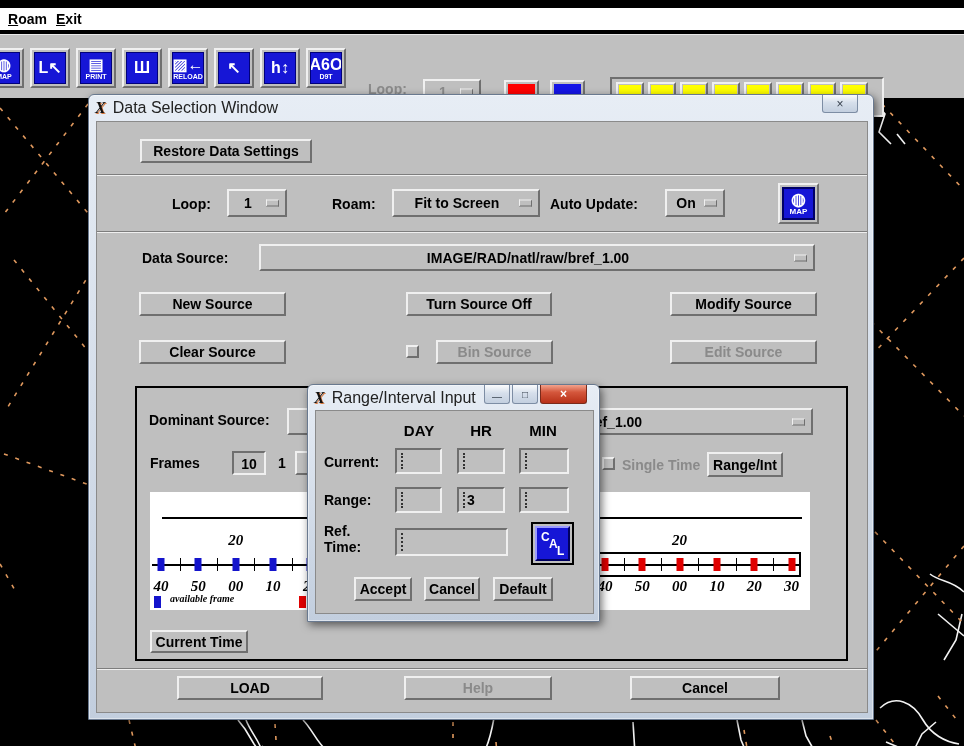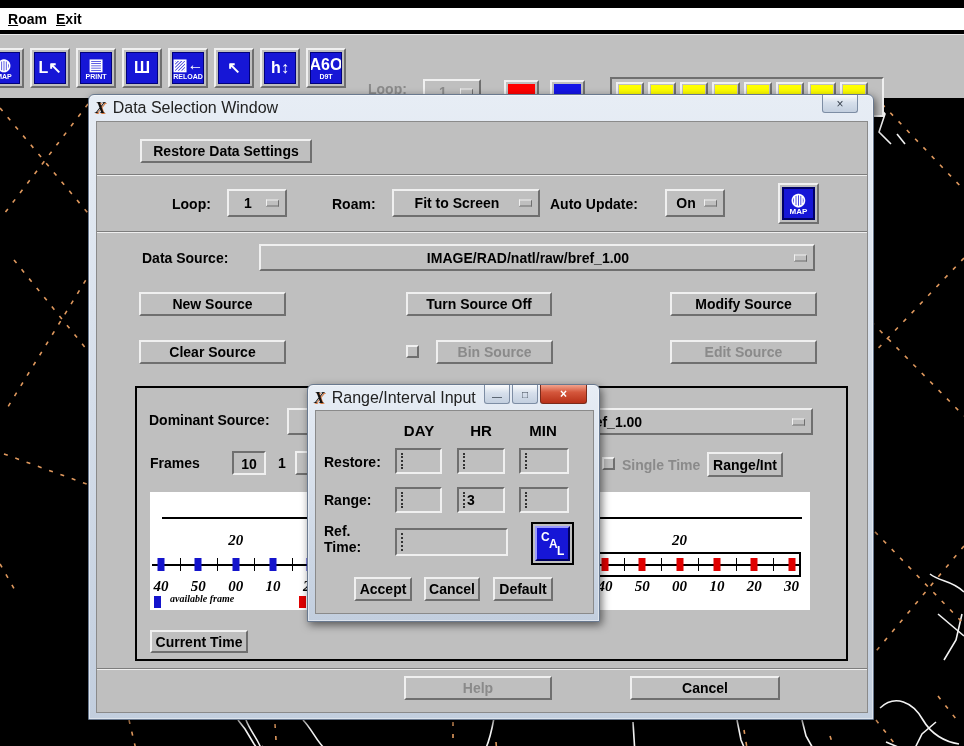--- a/index.html
+++ b/index.html
@@ -318,20 +318,21 @@
           <div class="tl-num" style="left: 641.5px; top: 86px;">30</div>
           <div class="legend-swatch" style="left: 4px; top: 104px; background: rgb(20, 20, 204);"></div>
           <div class="" id="legend-text" style="position: absolute; left: 20px; top: 101px;">available frame</div>
           <div class="legend-swatch" style="left: 149px; top: 104px; background: rgb(224, 0, 0);"></div>
         </div>
 
       <div class="btn" style="left:53px;top:508px;width:98px;height:23px">Current Time</div>
 
       <div class="hsep" style="top:546px"></div>
 
+      <div class="btn" style="left:80px;top:554px;width:146px;height:24px">LOAD</div>
       <div class="btn dis" style="left:307px;top:554px;width:148px;height:24px">Help</div>
       <div class="btn" style="left:533px;top:554px;width:150px;height:24px">Cancel</div>
     </div>
   </div>
 
   <div id="rid" class="aero">
     <div class="aero-title">
       <span class="xlogo">X</span>
       <span class="t">Range/Interval Input</span>
     </div>
@@ -343,21 +344,21 @@
       </div>
     <div id="rid-close" class="cap-btn close-red">
         <span>×</span>
       </div>
 
     <div id="rid-content" class="win-content">
       <div class="colhead" style="left:79px">DAY</div>
       <div class="colhead" style="left:141px">HR</div>
       <div class="colhead" style="left:203px">MIN</div>
 
-      <div class="lbl" style="left:8px;top:43px">Restore:</div>
+      <div class="lbl" style="left:8px;top:43px">Current:</div>
       <div class="entry" style="left:79px;top:37px;width:47px;height:26px">
           <span class="icursor"></span>
           <span class="val"></span>
         </div>
       <div class="entry" style="left:141px;top:37px;width:48px;height:26px">
           <span class="icursor"></span>
           <span class="val"></span>
         </div>
       <div class="entry" style="left:203px;top:37px;width:50px;height:26px">
           <span class="icursor"></span>

